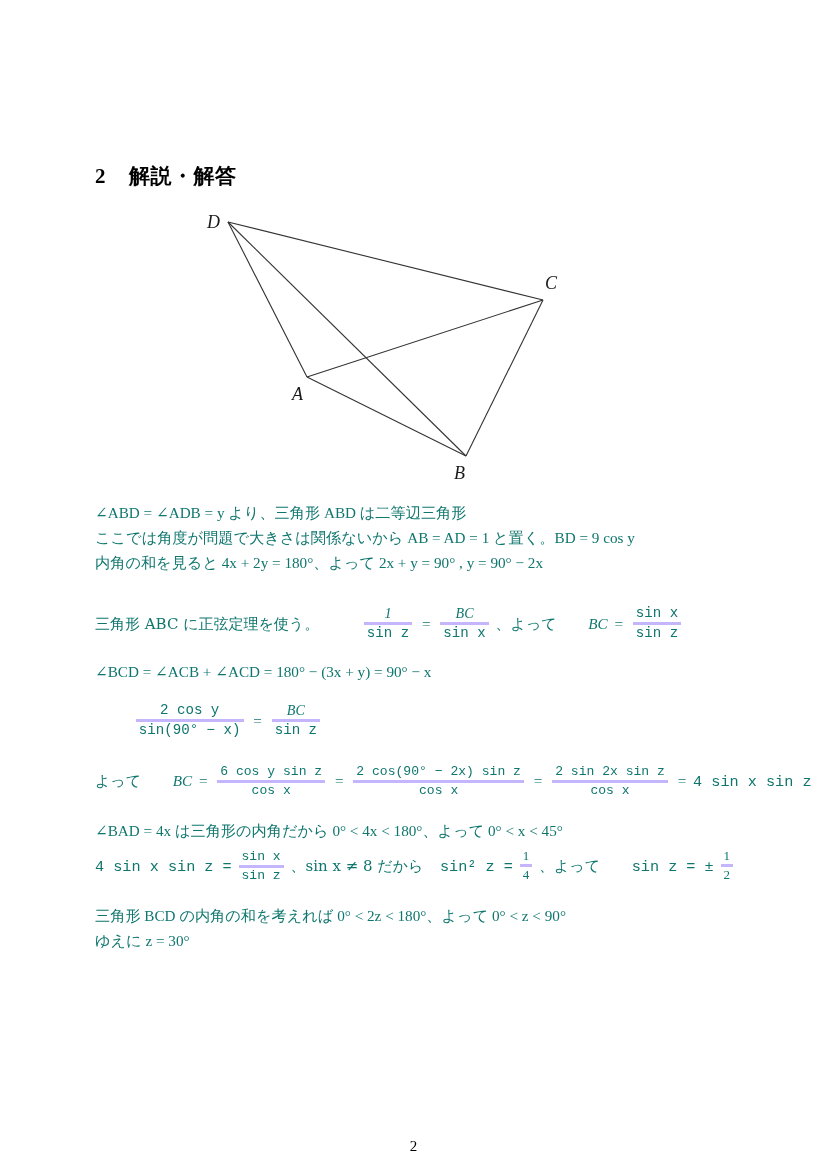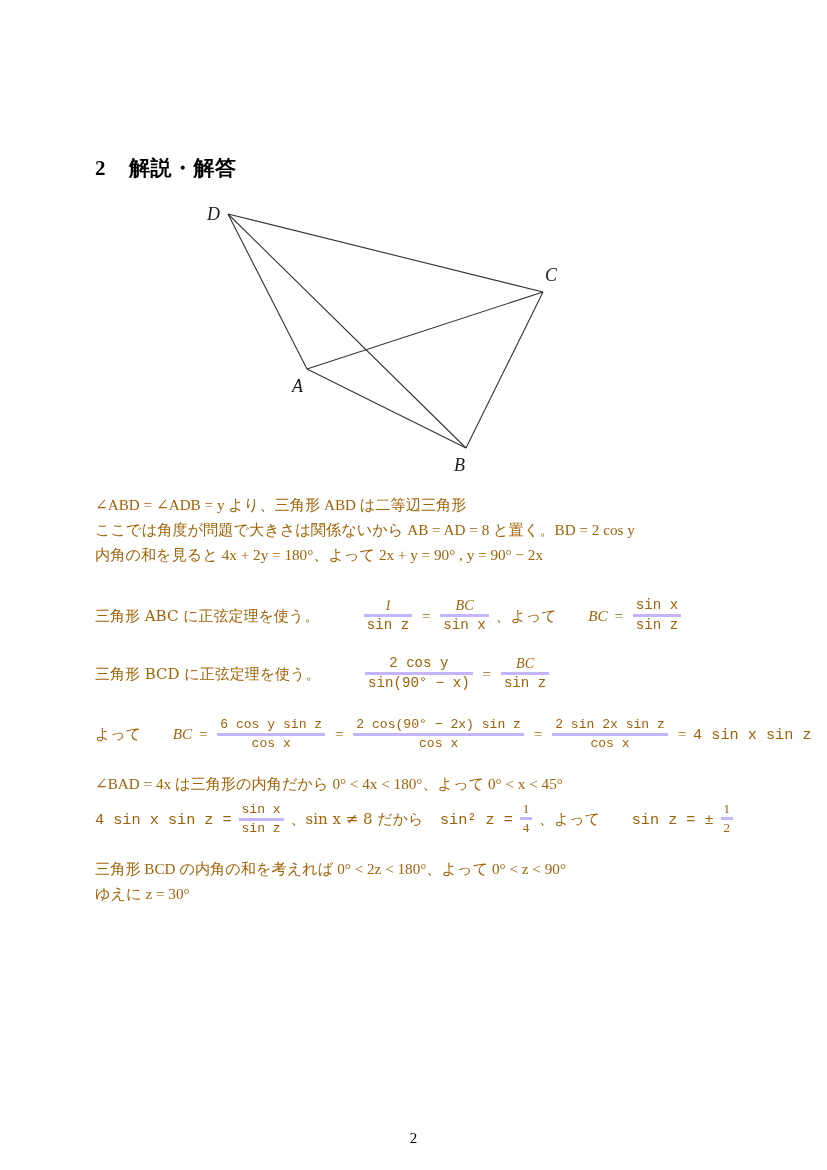--- a/index.html
+++ b/index.html
@@ -10,21 +10,21 @@
   body {
     width: 827px;
     height: 1170px;
     position: relative;
     font-family: "Liberation Serif", "DejaVu Serif", serif;
     color: #000000;
     overflow: hidden;
   }
   .page {
     position: absolute;
-    left: 0; top: 8px;
+    left: 0; top: 16px;
     width: 827px;
     height: 1000px;
   }
 
   
   .section-heading {
     position: absolute;
     left: 95px;
     top: 146px;
     font-size: 21px;
@@ -50,21 +50,21 @@
   }
 
   
   .body-text {
     position: absolute;
     left: 95px;
     top: 484px;
     width: 640px;
     font-size: 15.2px;
     line-height: 25px;
-    color: #a16207;
+    color: #0f766e;
   }
   .para { margin: 0 0 14px 0; }
   .para:last-child { margin-bottom: 16px; }
   .line {
     white-space: nowrap;
     height: 25px;
     display: block;
   }
   .line.tall { height: 42px; line-height: 42px; margin-top: 28px; }
   .line.tall2 { height: 46px; line-height: 46px; }
@@ -135,21 +135,21 @@
       <text class="vertex-label" x="545" y="88">C</text>
       <text class="vertex-label" x="292" y="199">A</text>
       <text class="vertex-label" x="454" y="278">B</text>
     </svg>
   </div>
 
   <div class="body-text">
 
     <div class="para">
       <span class="line">∠ABD = ∠ADB = y  より、三角形 ABD は二等辺三角形</span>
-      <span class="line">ここでは角度が問題で大きさは関係ないから  AB = AD = 8  と置く。BD = 2 cos y</span>
+      <span class="line">ここでは角度が問題で大きさは関係ないから  AB = AD = 1  と置く。BD = 9 cos y</span>
       <span class="line">内角の和を見ると  4x + 2y = 180°、よって  2x + y = 90° , y = 90° − 2x</span>
     </div>
 
     <div class="para">
       <span class="line tall">
         <span class="jp">三角形 ABC に正弦定理を使う。</span>
         <span class="gap-xl"></span>
         <span class="frac">
           <span class="num mi">1</span>
           <span class="den mup">sin z</span>
@@ -164,25 +164,25 @@
         <span class="mi">BC</span>
         <span class="op">=</span>
         <span class="frac">
           <span class="num mup">sin x</span>
           <span class="den mup">sin z</span>
         </span>
       </span>
     </div>
 
     <div class="para">
+      <span class="line">∠BCD = ∠ACB + ∠ACD = 180° − (3x + y) = 90° − x</span>
     </div>
 
     <div class="para">
       <span class="line tall2">
-        <span class="jp">三角形 BCD に正弦定理を使う。</span>
         <span class="gap-xl"></span>
         <span class="frac">
           <span class="num mup">2 cos y</span>
           <span class="den mup">sin(90° − x)</span>
         </span>
         <span class="op">=</span>
         <span class="frac">
           <span class="num mi">BC</span>
           <span class="den mup">sin z</span>
         </span>

